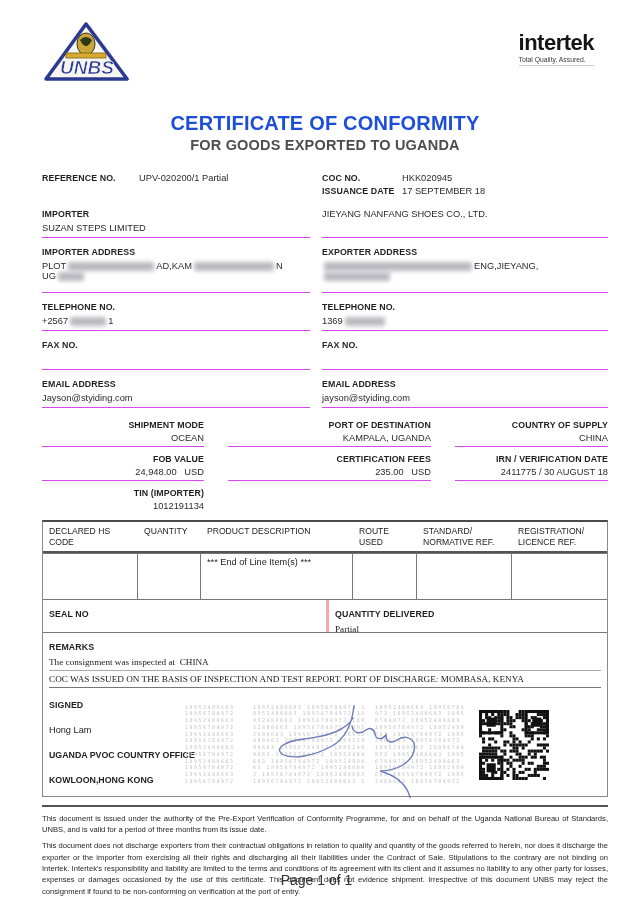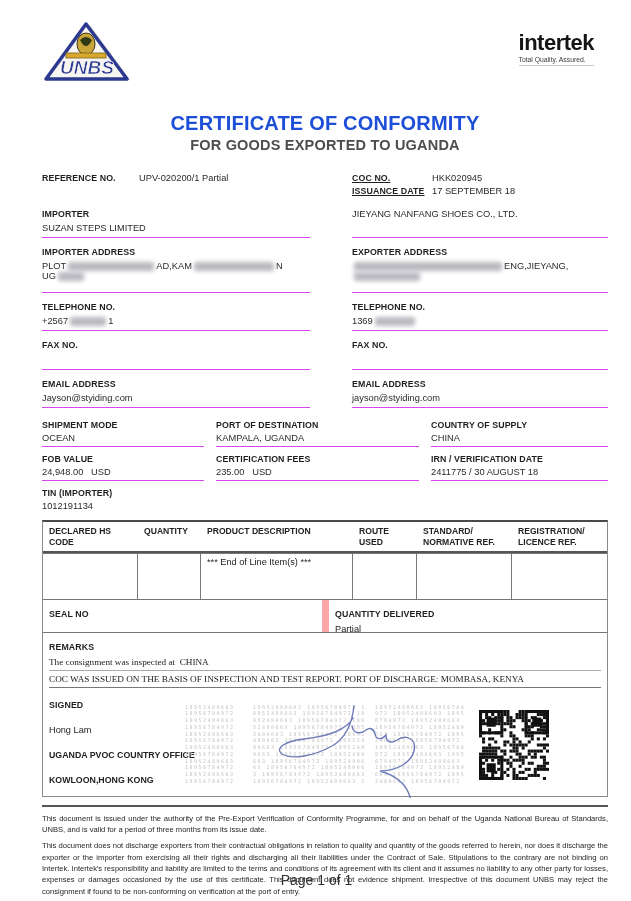--- a/index.html
+++ b/index.html
@@ -22,48 +22,48 @@
   .title-block { text-align:center; margin-top:26px; }
   .title-main { font-size:20px; font-weight:bold; color:#1d4ed8; letter-spacing:0.2px; }
   .title-sub { font-size:14.5px; font-weight:bold; color:#4d4d4d; margin-top:2px; letter-spacing:0.2px; }
 
   
   .lbl { font-size:8.8px; font-weight:bold; color:#1f1f1f; letter-spacing:0.1px; }
   .val { font-size:9.3px; color:#2a2a2a; white-space:pre; }
   .rule { border-bottom:1px solid #d946ef; }
   .redact { display:inline-block; height:9px; background:#b9b9c0; filter:blur(2px); border-radius:2px; vertical-align:middle; margin:0 2px; }
 
-  .grid2 { display:grid; grid-template-columns:268px 1fr; column-gap:42px; }
-  .grid3 { display:grid; grid-template-columns:162px 203px 1fr; column-gap:12px; }
+  .grid2 { display:grid; grid-template-columns:268px 1fr; column-gap:12px; }
+  .grid3 { display:grid; grid-template-columns:162px 203px 1fr; column-gap:24px;text-align:right; }
 
   .info { margin-top:20px; }
   .kv { display:flex; align-items:baseline; margin-bottom:3px; }
   .kv .lbl { flex:0 0 97px; }
-  .kv2 .lbl { flex:0 0 80px;text-decoration:underline; }
+  .kv2 .lbl { flex:0 0 80px; }
   .block { margin-bottom:9px; }
   .block .lbl { display:block; margin-bottom:4px; }
   .block .val { display:block; }
   .block .rule-pad { padding-bottom:4px; }
 
   .cell3 { margin-bottom:7px; }
   .cell3 .lbl { display:block; margin-bottom:3px; }
   .cell3 .val { display:block; padding-bottom:3px; }
 
   
   .box { margin-top:6px; border:1px solid #8a8a8a; border-top:2px solid #4a4a4a; }
   .tgrid { display:grid; grid-template-columns:95px 63px 152px 64px 95px 1fr; }
-  .th { padding:4px 5px 3px 6px; font-size:8.6px; font-weight:bold; line-height:1.25; border-bottom:2px solid #555; }
+  .th { padding:4px 5px 3px 6px; font-size:8.6px; font-weight:normal; line-height:1.25; border-bottom:2px solid #555; }
   .td { padding:3px 5px 2px 6px; font-size:9.2px; border-right:1px solid #777; white-space:pre-wrap; }
   .td:last-child { border-right:none; }
   .row1 .td { height:26px; }
   .row2 .td { height:46px; border-top:1px solid #777; }
   .seal-row { display:grid; grid-template-columns:286px 1fr; border-top:1px solid #777; }
   .seal-cell { padding:3px 6px; height:32px; }
-  .seal-cell.left { border-right:7px solid #fca5a5; }
-  .seal-val { font-size:9.2px; margin-top:3px; }
+  .seal-cell.left { border-right:3px solid #fca5a5; }
+  .seal-val { font-size:9.2px; margin-top:3px;font-family:Liberation Serif, serif; }
 
   .remarks { border-top:1px solid #777; padding:3px 6px 8px 6px; }
   .remark-line { font-size:9.2px; padding:3px 0 3px 0; border-bottom:1px solid #aaa; white-space:pre;font-family:Liberation Serif, serif; }
   .remark-line.last { border-bottom:1px solid #777; }
 
   .signed { position:relative; height:100px; }
   .signed .lbl { position:absolute; left:6px; top:4px; }
   .sig-name { position:absolute; left:6px; top:29px; font-size:9.2px; }
   .sig-office { position:absolute; left:6px; top:54px; font-size:8.8px; font-weight:bold; }
   .sig-loc { position:absolute; left:6px; top:79px; font-size:8.8px; font-weight:bold; }

